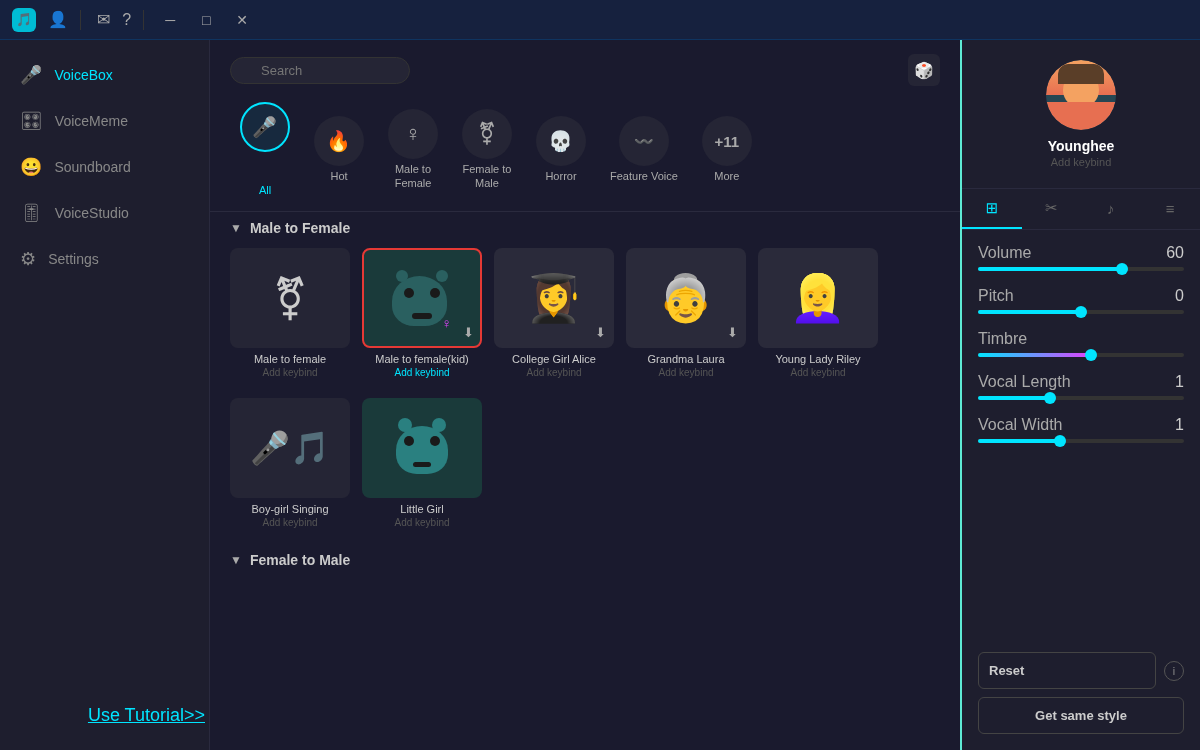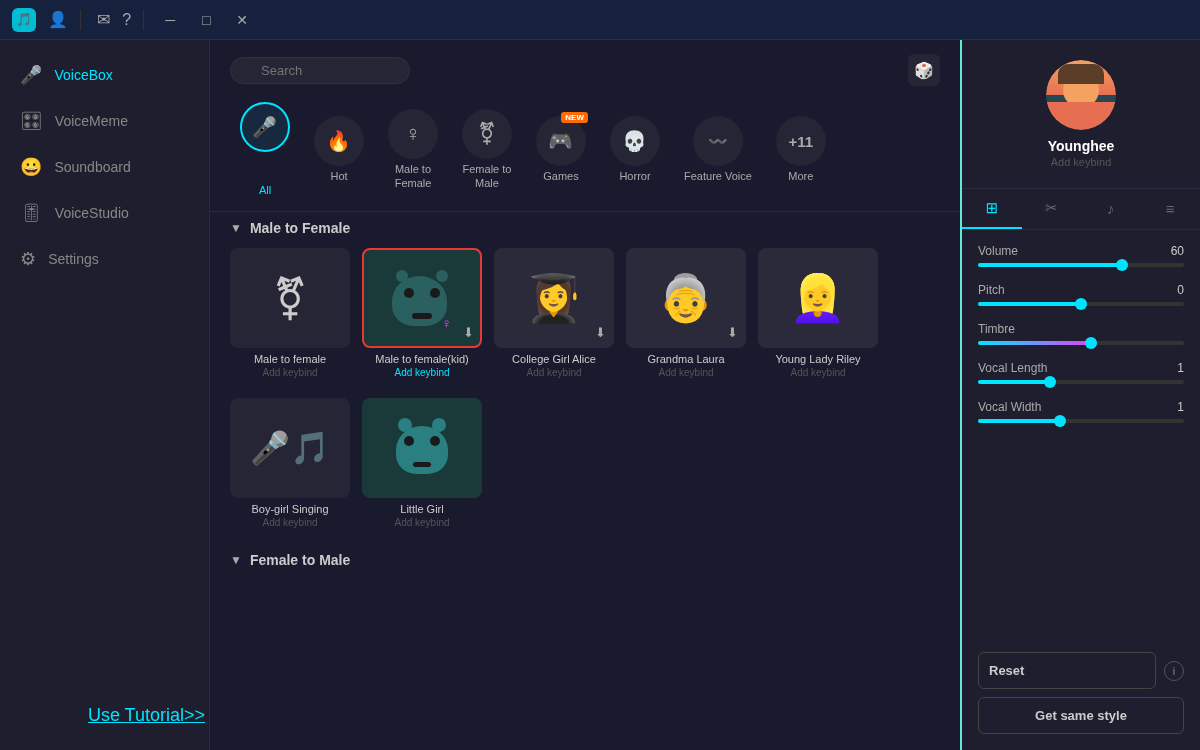--- a/index.html
+++ b/index.html
@@ -290,21 +290,21 @@
     .panel-controls {
       padding: 14px 16px;
       flex: 1;
       overflow-y: auto;
     }
     .control-row {
       margin-bottom: 16px;
     }
     .control-label-row {
       display: flex; justify-content: space-between;
-      font-size: 12px; color: #aaa; margin-bottom: 5px; gap: 26px;
+      font-size: 16px; color: #aaa; margin-bottom: 5px; gap: 26px;
     }
     .control-value { color: #ccc; font-weight: 500; }
     .slider-track {
       width: 100%; height: 4px;
       background: #333;
       border-radius: 2px;
       position: relative;
     }
     .slider-fill {
       height: 100%;
@@ -428,25 +428,20 @@
         <span class="cat-label">Hot</span>
       </div>
       <div class="category-tab">
         <div class="cat-icon-wrap" style="font-size:22px;">♀</div>
         <span class="cat-label">Male to<br>Female</span>
       </div>
       <div class="category-tab">
         <div class="cat-icon-wrap" style="font-size:22px;">⚧</div>
         <span class="cat-label">Female to<br>Male</span>
       </div>
-      <div class="category-tab" style="position:relative;">
-        <span class="new-badge">NEW</span>
-        <div class="cat-icon-wrap">🎮</div>
-        <span class="cat-label">Games</span>
-      </div>
       <div class="category-tab">
         <div class="cat-icon-wrap">💀</div>
         <span class="cat-label">Horror</span>
       </div>
       <div class="category-tab">
         <div class="cat-icon-wrap" style="font-size:16px;">〰️</div>
         <span class="cat-label">Feature Voice</span>
       </div>
       <div class="category-tab">
         <div class="cat-icon-wrap" style="font-size:15px;font-weight:700;color:#aaa;">+11</div>

